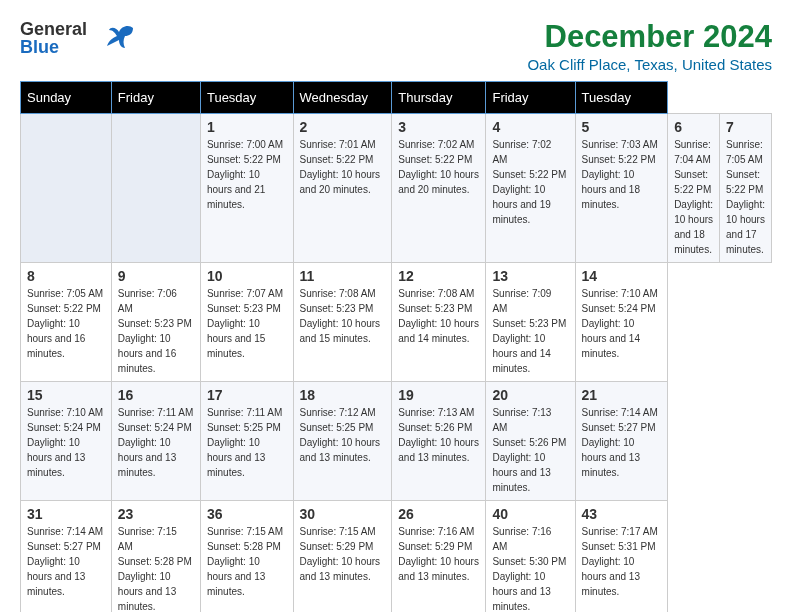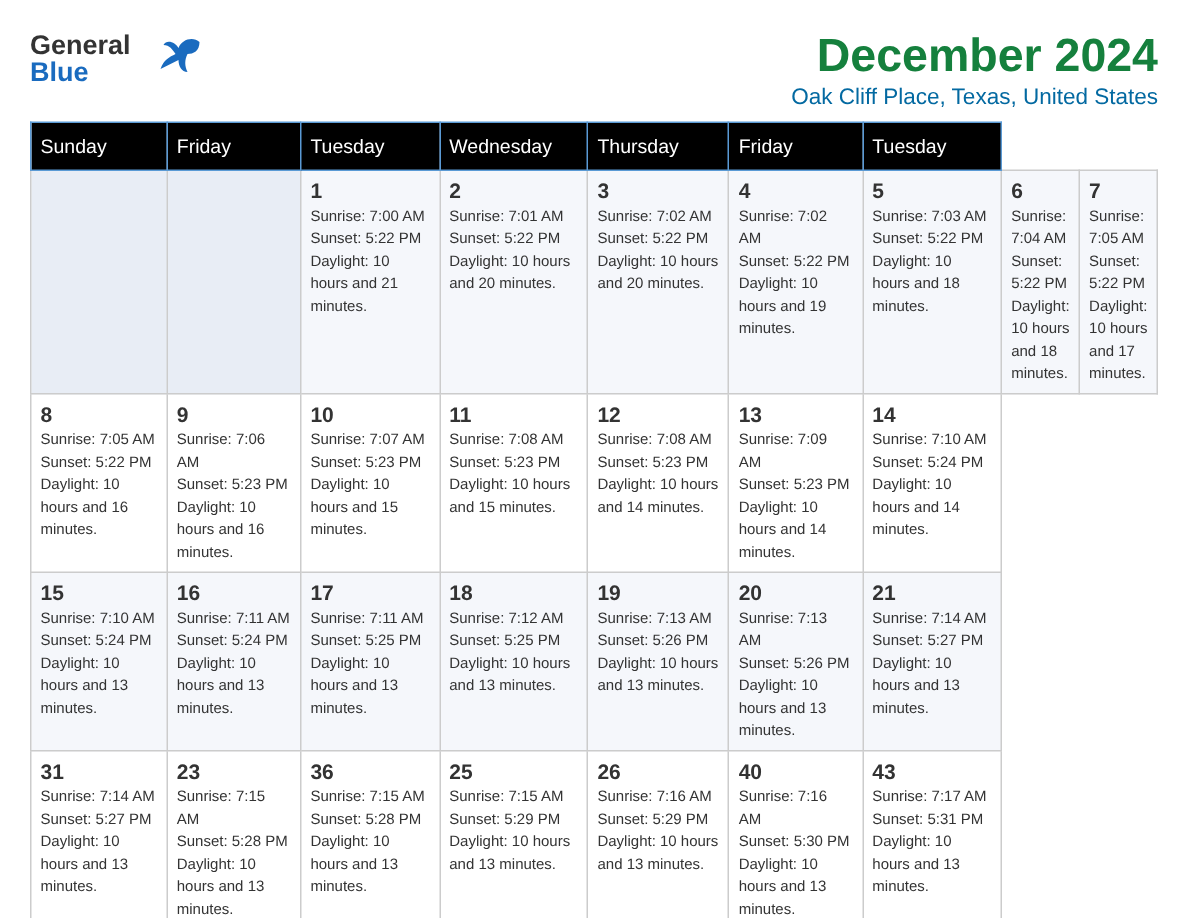--- a/index.html
+++ b/index.html
@@ -209,21 +209,21 @@
         </td>
         <td>
           <span class="day-num">23</span>
           <div class="day-info">Sunrise: 7:15 AM<br>Sunset: 5:28 PM<br>Daylight: 10 hours and 13 minutes.</div>
         </td>
         <td>
           <span class="day-num">36</span>
           <div class="day-info">Sunrise: 7:15 AM<br>Sunset: 5:28 PM<br>Daylight: 10 hours and 13 minutes.</div>
         </td>
         <td>
-          <span class="day-num">25</span>
+          <span class="day-num">30</span>
           <div class="day-info">Sunrise: 7:15 AM<br>Sunset: 5:29 PM<br>Daylight: 10 hours and 13 minutes.</div>
         </td>
         <td>
           <span class="day-num">26</span>
           <div class="day-info">Sunrise: 7:16 AM<br>Sunset: 5:29 PM<br>Daylight: 10 hours and 13 minutes.</div>
         </td>
         <td>
           <span class="day-num">40</span>
           <div class="day-info">Sunrise: 7:16 AM<br>Sunset: 5:30 PM<br>Daylight: 10 hours and 13 minutes.</div>
         </td>

